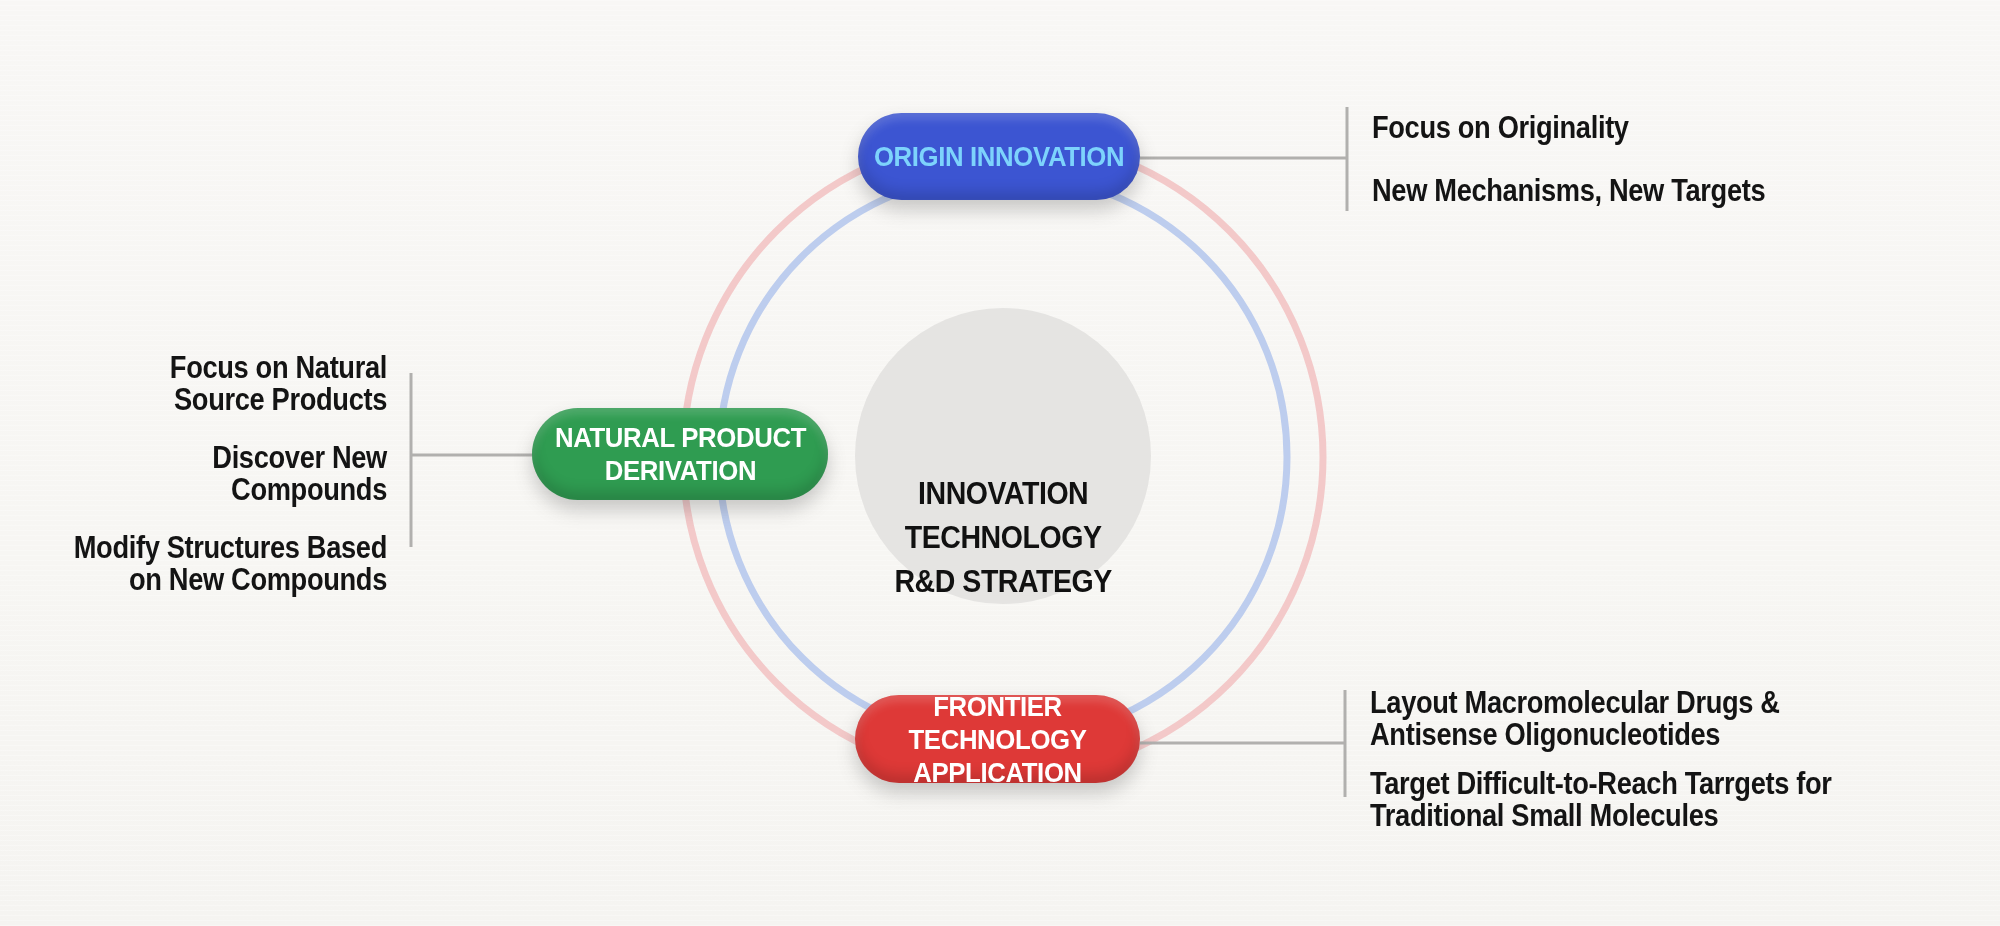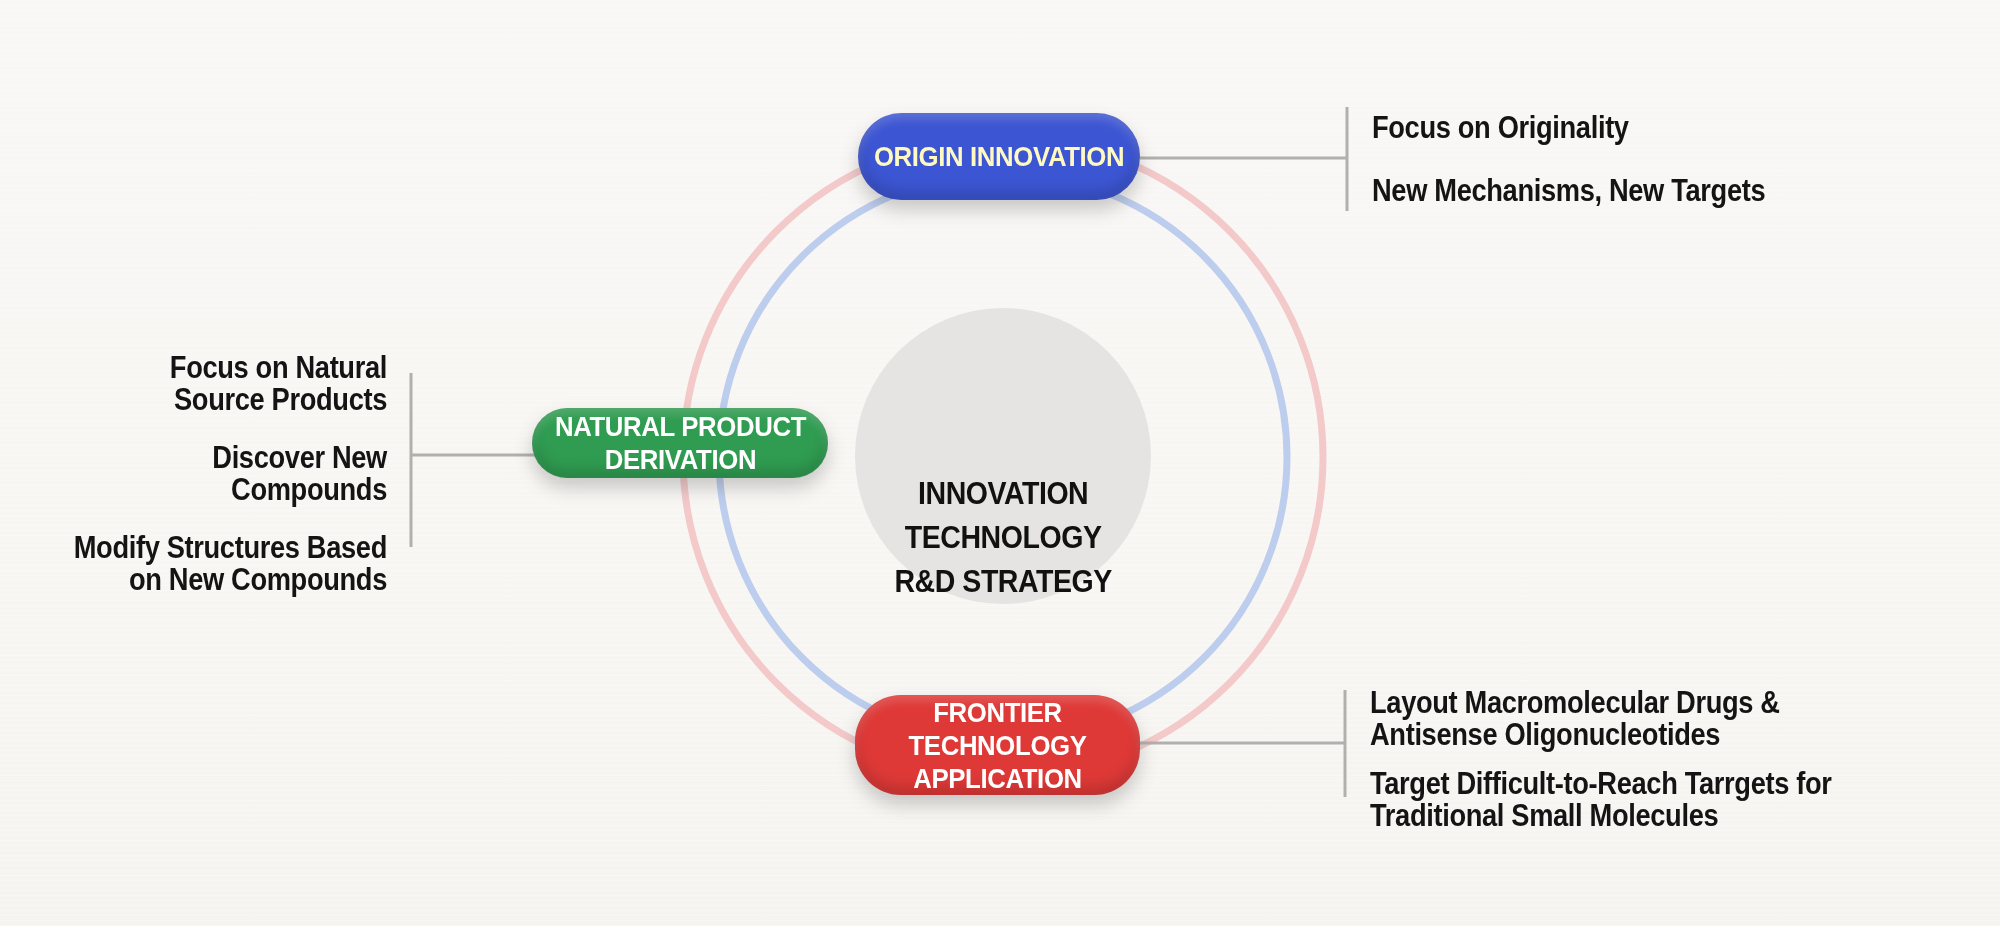--- a/index.html
+++ b/index.html
@@ -37,22 +37,22 @@
     color: #ffffff; text-align: center;
     box-shadow: 0 10px 18px rgba(80,80,80,0.28),
                 inset 0 -8px 14px rgba(0,0,0,0.16),
                 inset 0 6px 10px rgba(255,255,255,0.18);
   }
   .pill .label {
     font-weight: bold; font-size: 28px; line-height: 33px;
     letter-spacing: -0.4px; transform: scaleX(0.92); transform-origin: 50% 50%;
   }
   #pill-origin   { left: 858px; top: 113px; width: 282px; height: 87px; }
-  #pill-natural  { left: 532px; top: 408px; width: 296px; height: 70px; }
-  #pill-frontier { left: 855px; top: 695px; width: 285px; height: 100px; }
+  #pill-natural  { left: 532px; top: 408px; width: 296px; height: 92px; }
+  #pill-frontier { left: 855px; top: 695px; width: 285px; height: 88px; }
 
   .side-block { position: absolute; color: #141414; font-weight: bold; }
   .side-block .point {
     font-size: 31px; line-height: 32px; letter-spacing: -0.4px;
     white-space: pre-line;
   }
   #points-origin { left: 1372px; top: 110px; width: 560px;
     transform: scaleX(0.88); transform-origin: 0 0; }
   #points-origin .point { line-height: 36px; }
   #points-origin .point + .point { margin-top: 27px; }
@@ -85,21 +85,21 @@
   </svg>
 
   <div class="center-node" style="background: rgb(229, 228, 226);">
     <div class="center-title" style="color: rgb(17, 17, 17);">
       <div>INNOVATION</div>
       <div>TECHNOLOGY</div>
       <div>R&amp;D STRATEGY</div>
     </div>
   </div>
 
-  <div class="pill" id="pill-origin" style="background: rgb(60, 85, 210); color: #fef9c3;">
+  <div class="pill" id="pill-origin" style="background: rgb(60, 85, 210); color: #7dd3fc;">
     <div class="label">
       <div>ORIGIN INNOVATION</div>
     </div>
   </div>
 
   <div class="pill" id="pill-natural" style="background: rgb(47, 156, 81); color: rgb(255, 255, 255);">
     <div class="label">
       <div>NATURAL PRODUCT</div>
       <div>DERIVATION</div>
     </div>

